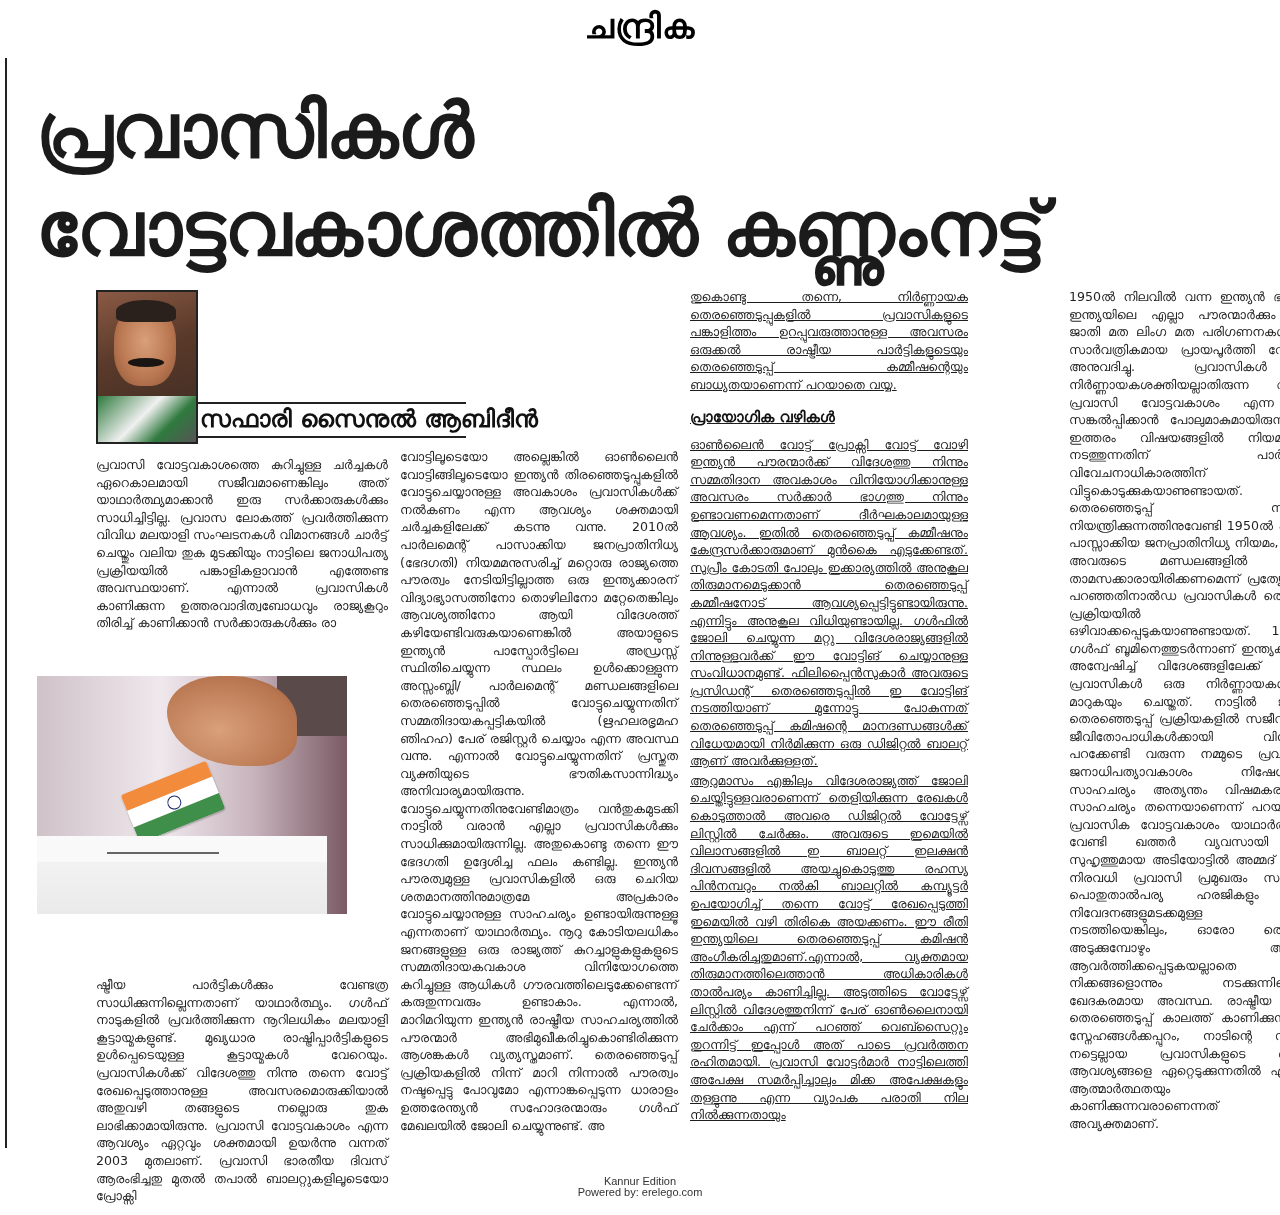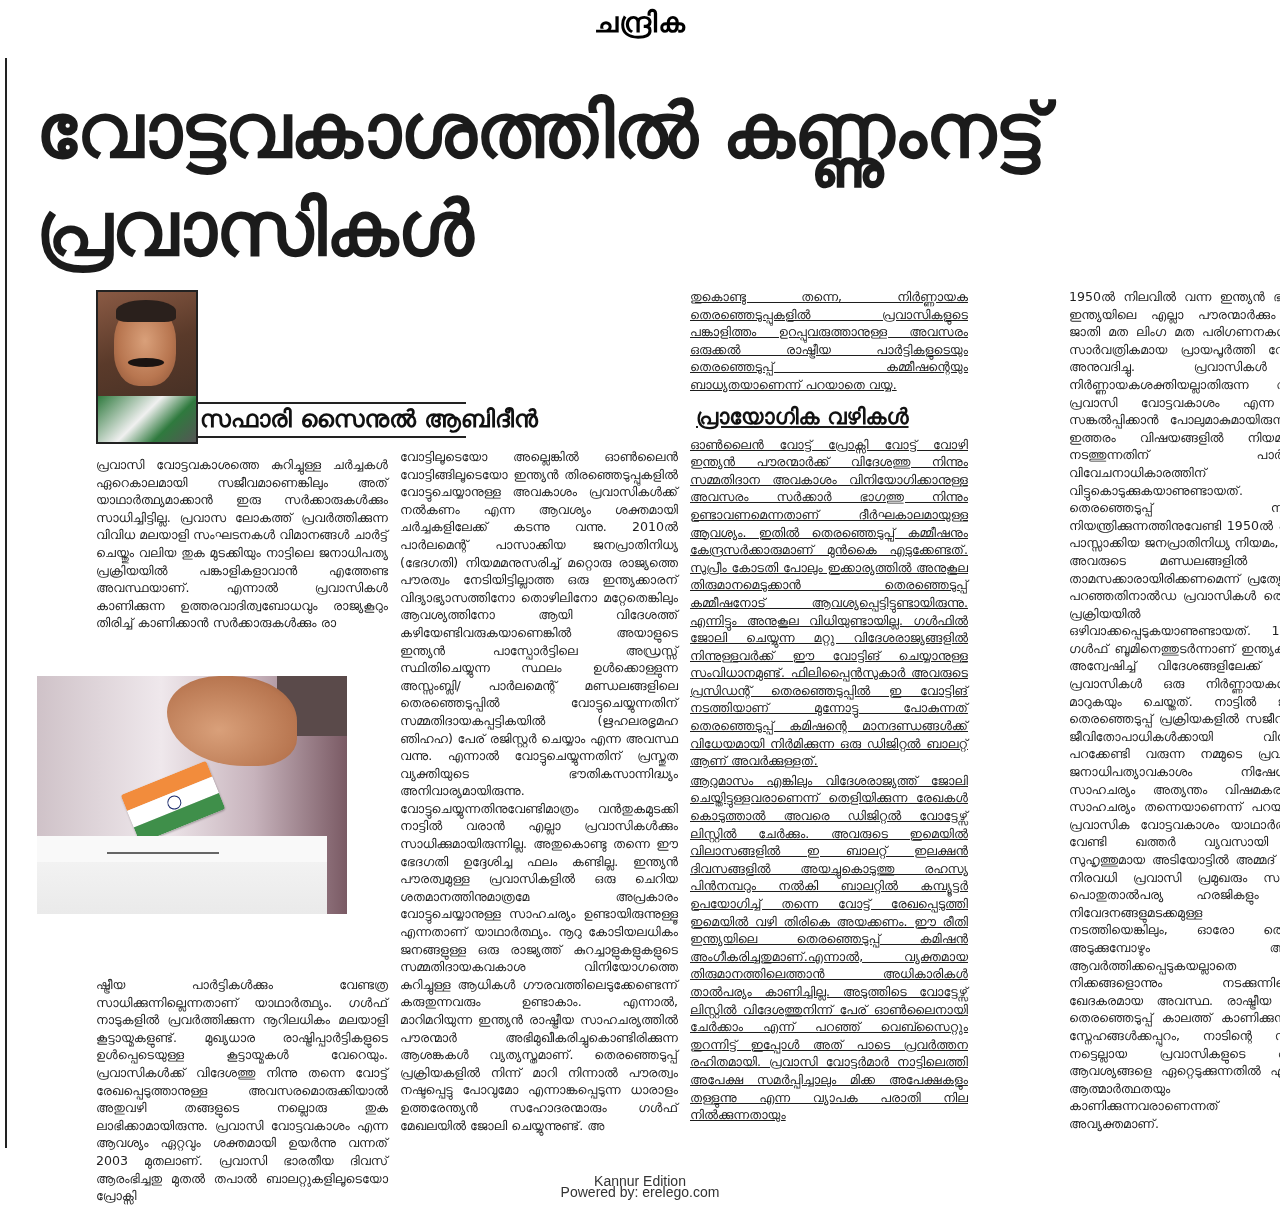--- a/index.html
+++ b/index.html
@@ -1,50 +1,50 @@
 <!DOCTYPE html>
 <html><head>
 <meta charset="utf-8">
 <style>
   html, body { margin: 0; padding: 0; background: #ffffff; }
   body { width: 1280px; height: 1215px; position: relative; overflow: hidden; font-family: "DejaVu Sans", sans-serif; color: #1a1a1a; }
-  .masthead { position: absolute; left: 0; top: 6px; width: 1280px; text-align: center; font-size: 28px; font-weight: bold; letter-spacing: 1px; color: #000; }
+  .masthead { position: absolute; left: 0; top: 6px; width: 1280px; text-align: center; font-size: 34px; font-weight: bold; letter-spacing: 1px; color: #000; }
   .vrule { position: absolute; left: 5px; top: 58px; width: 2px; height: 1090px; background: #222; }
   .headline { position: absolute; left: 36px; top: 82px; font-size: 76px; line-height: 98px; font-weight: bold; color: #1b1b1b; letter-spacing: -1px; }
   .byline-box { position: absolute; left: 96px; top: 290px; width: 98px; height: 150px; border: 2px solid #222; overflow: hidden; background: linear-gradient(160deg, #8a5a44 0%, #5a3a2a 40%, #3a2a22 100%); }
   .portrait-face { position: absolute; left: 16px; top: 12px; width: 62px; height: 82px; border-radius: 45% 45% 40% 40%; background: radial-gradient(ellipse at 50% 45%, #d9a07a 0%, #b87650 60%, #8a5236 100%); }
   .portrait-hair { position: absolute; left: 18px; top: 8px; width: 60px; height: 22px; border-radius: 50% 50% 20% 20%; background: #2a201c; }
   .portrait-mustache { position: absolute; left: 30px; top: 66px; width: 36px; height: 9px; border-radius: 50%; background: #1a1412; }
   .portrait-shawl { position: absolute; left: 0; top: 104px; width: 98px; height: 46px; background: linear-gradient(135deg, #2f7a3e 0%, #f0f0f0 45%, #2f7a3e 70%, #555 100%); }
   .byline-rule-top { position: absolute; left: 196px; top: 402px; width: 270px; height: 2px; background: #222; }
   .byline-rule-bot { position: absolute; left: 196px; top: 436px; width: 270px; height: 2px; background: #222; }
   .byline-name { position: absolute; left: 200px; top: 405px; font-size: 24px; font-weight: bold; color: #111; }
   .col { position: absolute; font-size: 12.6px; line-height: 17.6px; color: #1e1e1e; text-align: justify; }
   .col p { margin: 0 0 2px 0; }
-  .subhead { font-size: 22px; font-weight: bold; margin: 12px 0 8px 6px; line-height: 22px; color: #111; }
+  .subhead { font-size: 15px; font-weight: bold; margin: 12px 0 8px 0; line-height: 22px; color: #111; }
   .photo { position: absolute; left: 37px; top: 676px; width: 310px; height: 238px; overflow: hidden; background: linear-gradient(90deg, #cfc2c8 0%, #efe8ec 40%, #c7b3bc 70%, #7a5a64 100%); }
   .photo .box { position: absolute; left: 0; top: 160px; width: 290px; height: 78px; background: linear-gradient(180deg, #f6f6f6 0%, #eaeaea 100%); }
   .photo .box-top { position: absolute; left: 0; top: 160px; width: 290px; height: 26px; background: #f9f9f9; }
   .photo .slot { position: absolute; left: 70px; top: 176px; width: 112px; height: 2px; background: #666; }
   .photo .hand { position: absolute; left: 130px; top: 0; width: 130px; height: 90px; border-radius: 40% 50% 30% 60%; background: radial-gradient(ellipse at 40% 60%, #d9a07a 0%, #b87650 70%, #8a5236 100%); }
   .photo .sleeve { position: absolute; left: 240px; top: 0; width: 70px; height: 60px; background: #5a4a4a; }
   .photo .card { position: absolute; left: 90px; top: 100px; width: 92px; height: 52px; transform: rotate(-22deg); border-radius: 3px; overflow: hidden; box-shadow: 0 1px 2px rgba(0,0,0,0.3); }
   .card .s { height: 33.33%; }
   .card .chakra { position: absolute; left: 40px; top: 20px; width: 12px; height: 12px; border: 1px solid #1a2a6c; border-radius: 50%; }
-  .footer { position: absolute; left: 0; top: 1176px; width: 1280px; text-align: center; font-size: 14px; line-height: 11px; color: #333; font-family: "Liberation Sans", sans-serif; }
+  .footer { position: absolute; left: 0; top: 1176px; width: 1280px; text-align: center; font-size: 11px; line-height: 11px; color: #333; font-family: "Liberation Sans", sans-serif; }
 </style>
 </head>
 <body>
 
 <div class="masthead">ചന്ദ്രിക</div>
 <div class="vrule"></div>
 
 <div class="headline">
+  <div>പ്രവാസികൾ</div>
   <div>വോട്ടവകാശത്തിൽ കണ്ണുംനട്ട്</div>
-  <div>പ്രവാസികൾ</div>
 </div>
 
 <div class="byline-box">
   <div class="portrait-face"></div>
   <div class="portrait-hair"></div>
   <div class="portrait-mustache"></div>
   <div class="portrait-shawl"></div>
 </div>
 <div class="byline-rule-top"></div>
 <div class="byline-name">സഫാരി സൈനുൽ ആബിദീൻ</div>

